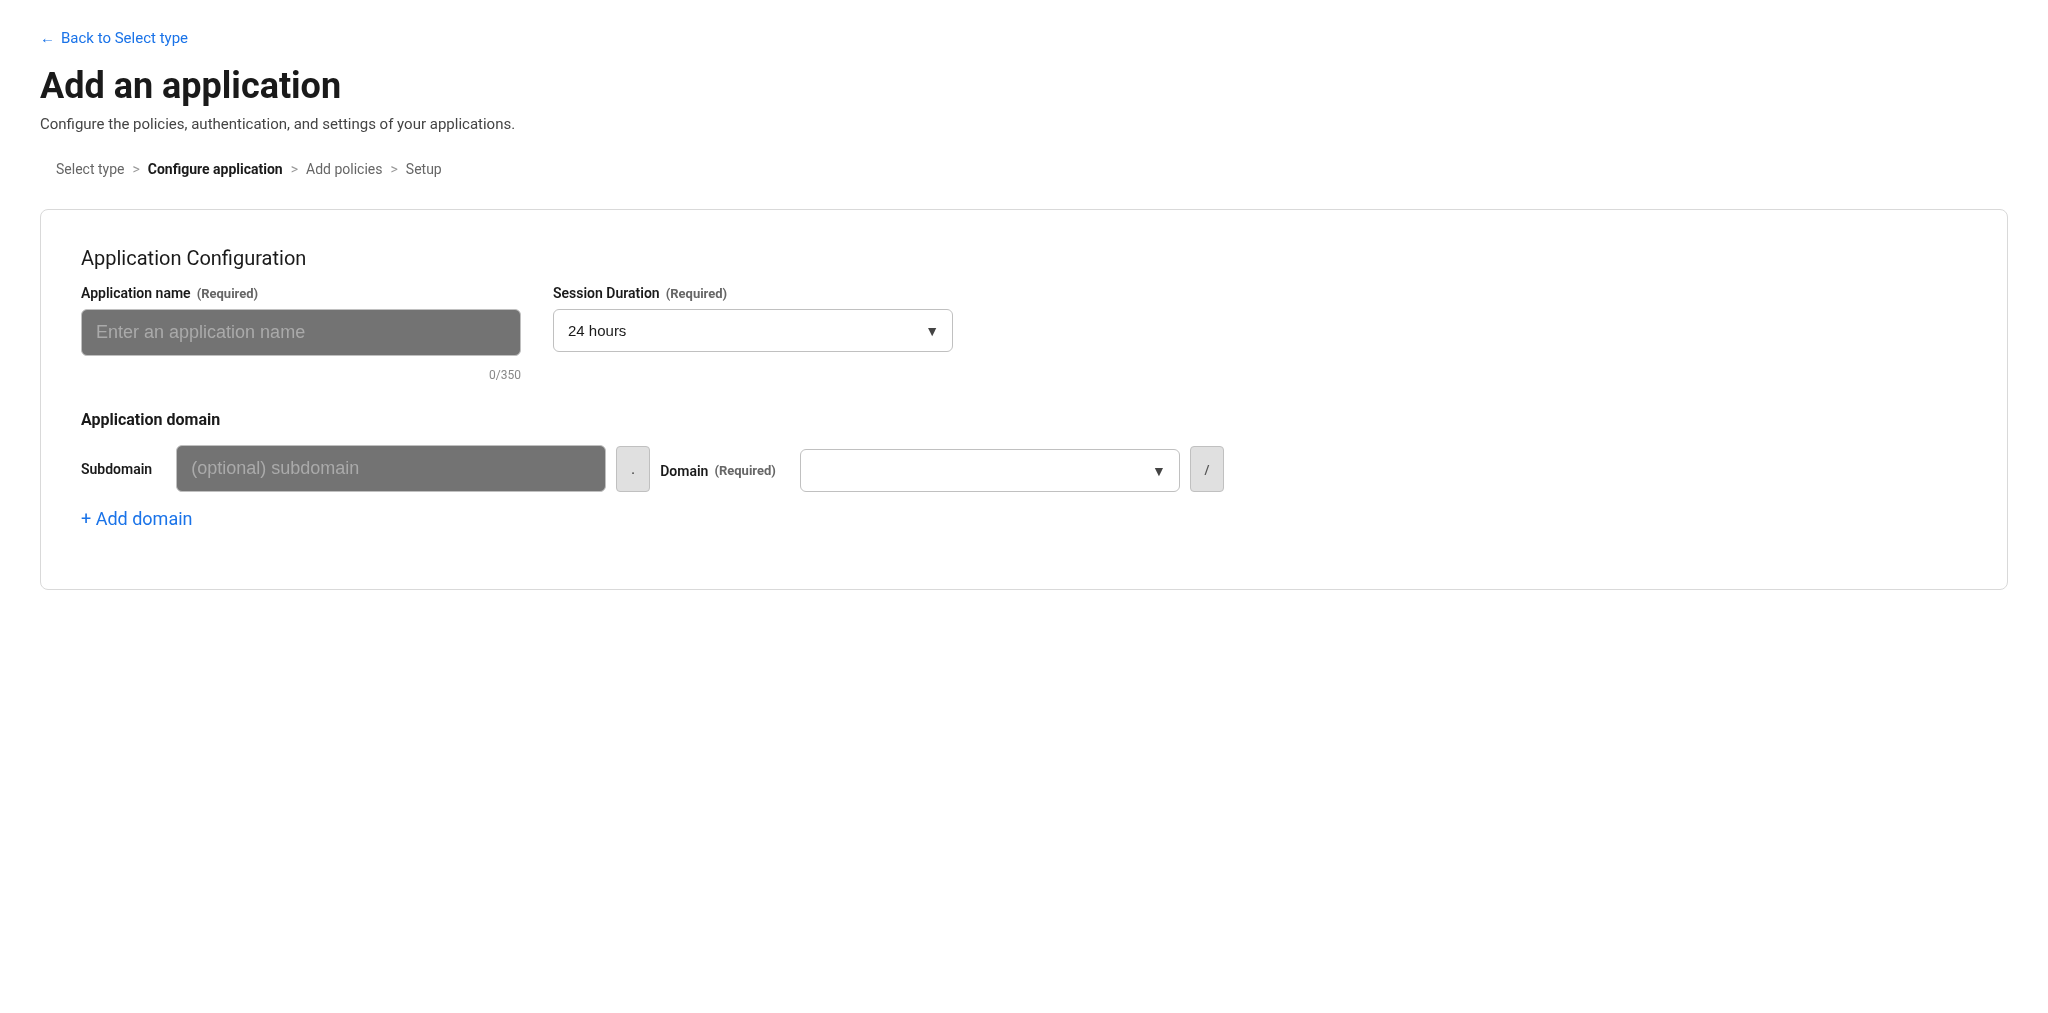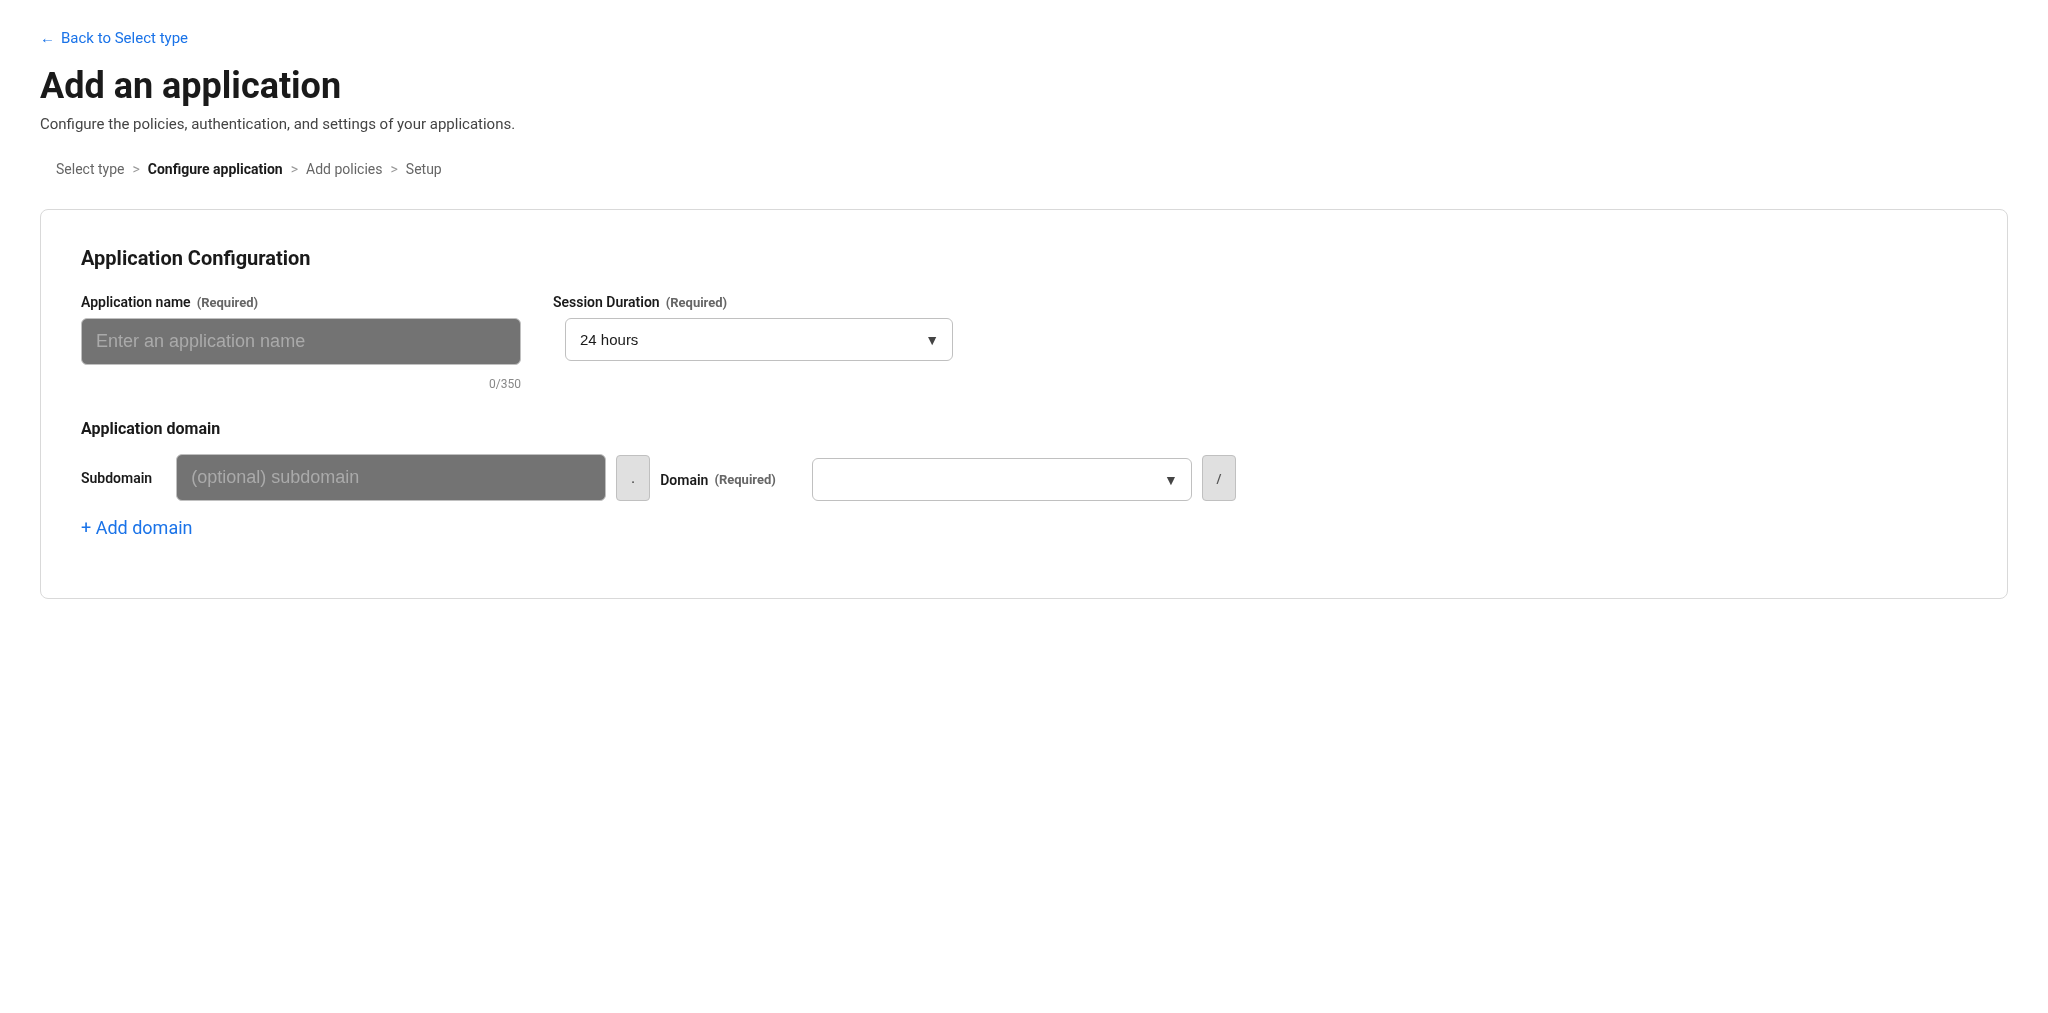--- a/index.html
+++ b/index.html
@@ -60,23 +60,23 @@
     }
 
     .card {
       border: 1px solid #d9d9d9;
       border-radius: 8px;
       padding: 36px 40px 40px 40px;
     }
 
     .card-title {
       font-size: 20px;
-      font-weight: 700;
-      color: #1a1a1a;
-      margin-bottom: 24px;
+      font-weight: 400;
+      color: #1a1a1a;
+      margin-bottom: 15px;
     }
 
     .form-row {
       display: flex;
       gap: 32px;
       margin-bottom: 8px;
     }
 
     .form-group {
       display: flex;
@@ -140,21 +140,20 @@
       border-radius: 6px;
       padding: 12px 40px 12px 14px;
       font-size: 15px;
       color: #1a1a1a;
       outline: none;
       background: #fff;
       appearance: none;
       -webkit-appearance: none;
       width: 100%;
       cursor: pointer;
-      margin-left: 12px;
     }
 
     .select-chevron {
       position: absolute;
       right: 14px;
       pointer-events: none;
       color: #444;
       font-size: 14px;
     }
 

